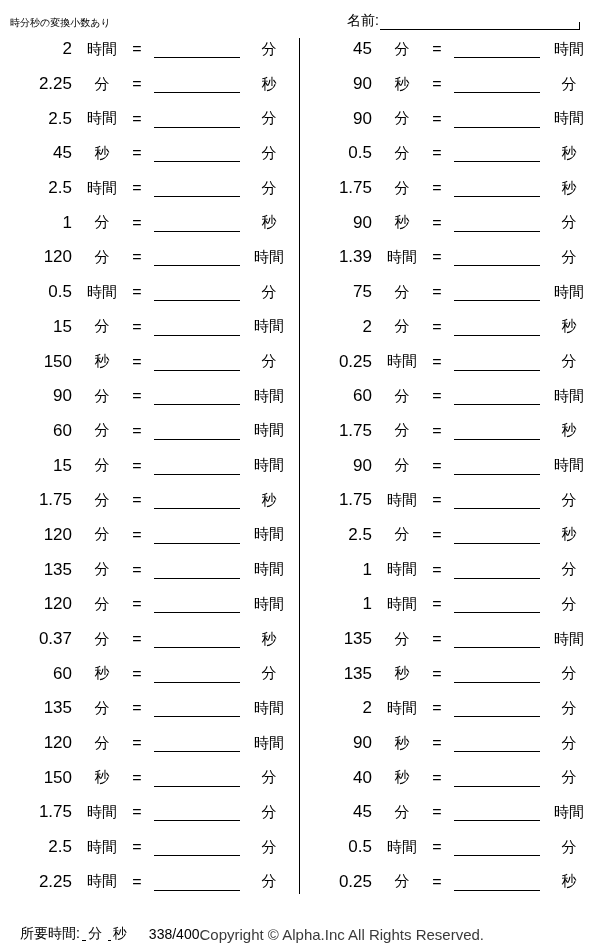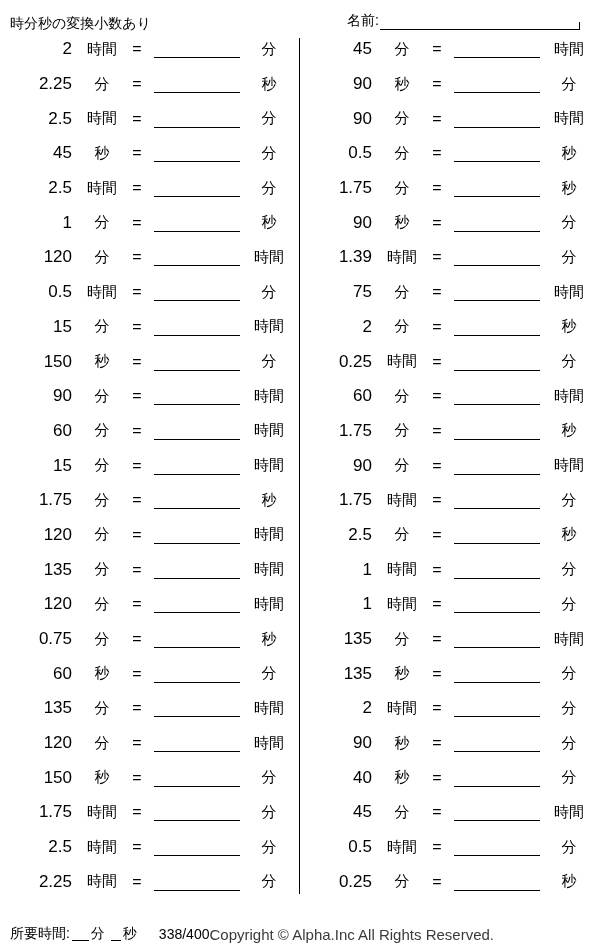--- a/index.html
+++ b/index.html
@@ -23,21 +23,21 @@
   }
   
   .header {
     display: flex;
     align-items: flex-end;
     justify-content: space-between;
     padding: 6px 14px 0 10px;
     height: 30px;
   }
   .title {
-    font-size: 14px;
+    font-size: 10px;
     line-height: 14px;
     white-space: nowrap;
   }
   .name-box {
     display: flex;
     align-items: flex-end;
     font-size: 14px;
     margin-right: 6px;
   }
   .name-label {
@@ -124,21 +124,21 @@
 
   
   .footer {
     position: absolute;
     left: 0;
     bottom: 0;
     width: 504px;
     height: 36px;
     display: flex;
     align-items: center;
-    padding: 0 10px;
+    padding: 0 20px;
     font-size: 14px;
   }
   .time-label { white-space: nowrap; }
   .time-rule {
     display: inline-block;
     width: 56px;
     border-bottom: 1px solid #000;
     height: 14px;
     margin: 0 2px;
   }
@@ -292,21 +292,21 @@
           <div class="unit-out">時間</div>
         </div>
         <div class="row">
           <div class="num">120</div>
           <div class="unit">分</div>
           <div class="eq">=</div>
           <div class="blank"></div>
           <div class="unit-out">時間</div>
         </div>
         <div class="row">
-          <div class="num">0.75</div>
+          <div class="num">0.37</div>
           <div class="unit">分</div>
           <div class="eq">=</div>
           <div class="blank"></div>
           <div class="unit-out">秒</div>
         </div>
         <div class="row">
           <div class="num">60</div>
           <div class="unit">秒</div>
           <div class="eq">=</div>
           <div class="blank"></div>

